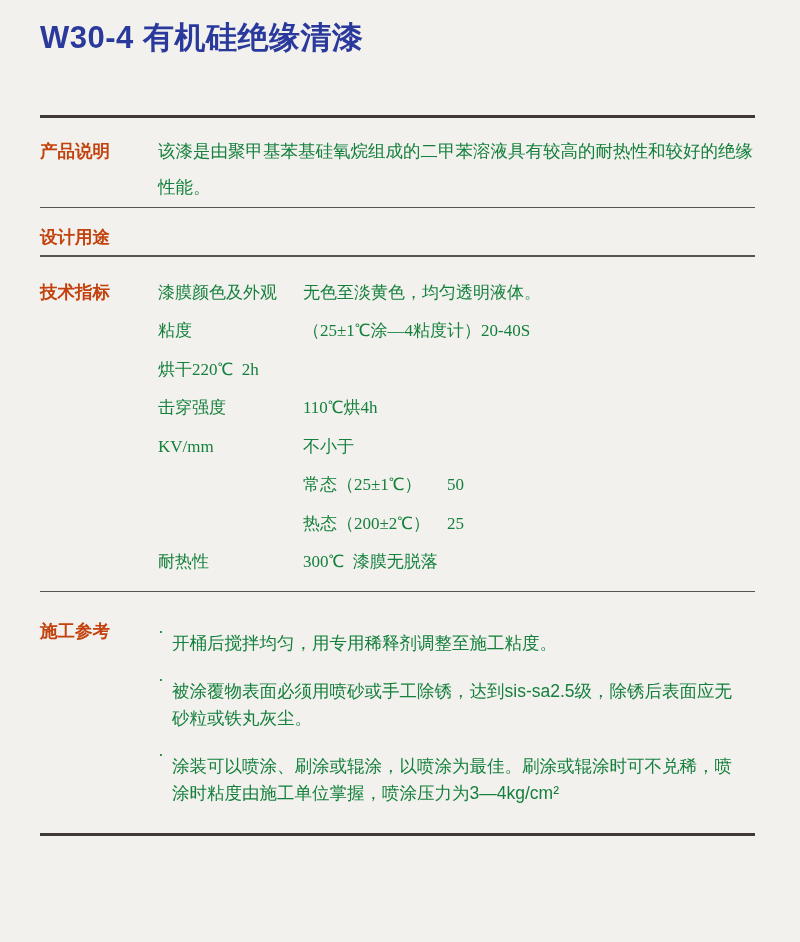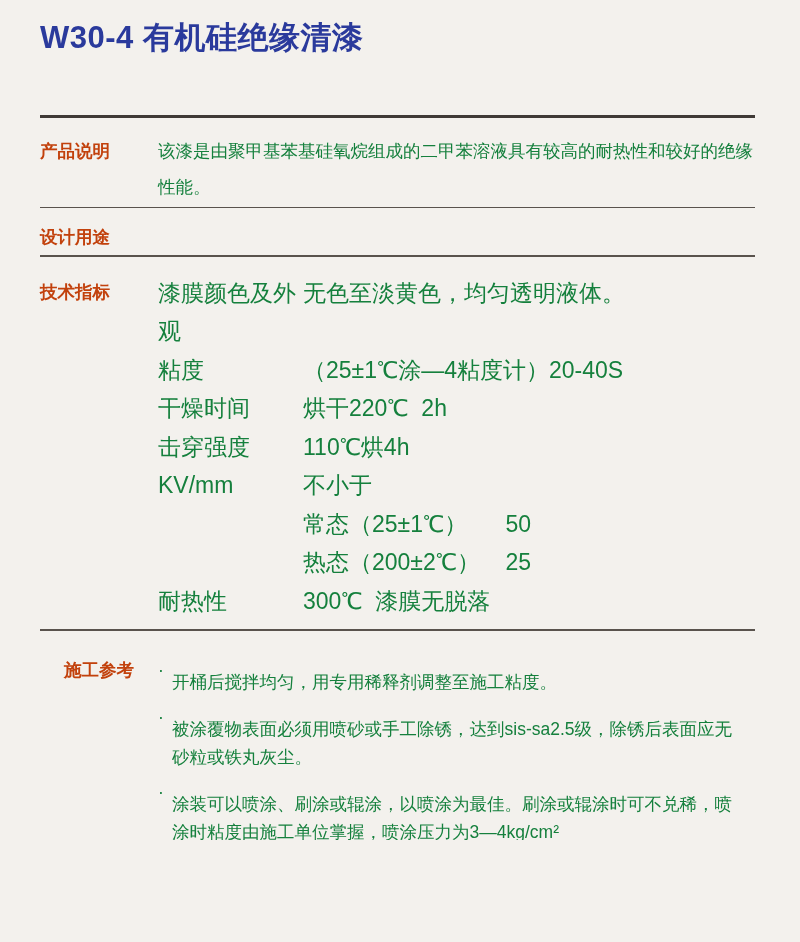--- a/index.html
+++ b/index.html
@@ -35,28 +35,28 @@
     font-size:17.5px; line-height:36px;
   }
   .sec-body {
     flex:1;
     font-size:17.5px; line-height:36px;
     color:#15803d;
   }
 
   .sec-1 { margin-top:15px; }
   .sec-2 { margin-top:11px; }
-  .sec-3 { margin-top:17px; }
+  .sec-3 { margin-top:17px;font-family:Liberation Serif, serif; }
   .sec-4 { margin-top:26px; }
 
-  .spec-row { display:flex; font-size:23px; line-height:38.5px; }
+  .spec-row { display:flex; font-size:17px; line-height:38.5px; }
   .spec-name { width:145px; flex:none; }
   .spec-value { flex:1; white-space:pre-wrap; }
 
-  .sec-4 .sec-label { line-height:27.5px;text-align:center; }
+  .sec-4 .sec-label { line-height:27.5px; }
   .bullet { display:flex; font-size:17.5px; line-height:27.5px; margin-bottom:8px; }
   .bullet-dot { width:14px; flex:none; }
   .bullet-text { flex:1; max-width:572px;margin-top:12px; }
 </style>
 </head>
 <body>
 
 <div class="page">
 
   <h1 class="doc-title">W30-4 有机硅绝缘清漆</h1>
@@ -81,21 +81,20 @@
     <div class="sec-body">
       <div class="spec-row">
         <div class="spec-name">漆膜颜色及外观</div>
         <div class="spec-value">无色至淡黄色，均匀透明液体。</div>
       </div>
       <div class="spec-row">
         <div class="spec-name">粘度</div>
         <div class="spec-value">（25±1℃涂—4粘度计）20-40S</div>
       </div>
       <div class="spec-row">
-        <div class="spec-name">干燥时间</div>
         <div class="spec-value">烘干220℃  2h</div>
       </div>
       <div class="spec-row">
         <div class="spec-name">击穿强度</div>
         <div class="spec-value">110℃烘4h</div>
       </div>
       <div class="spec-row">
         <div class="spec-name">KV/mm</div>
         <div class="spec-value">不小于</div>
       </div>

